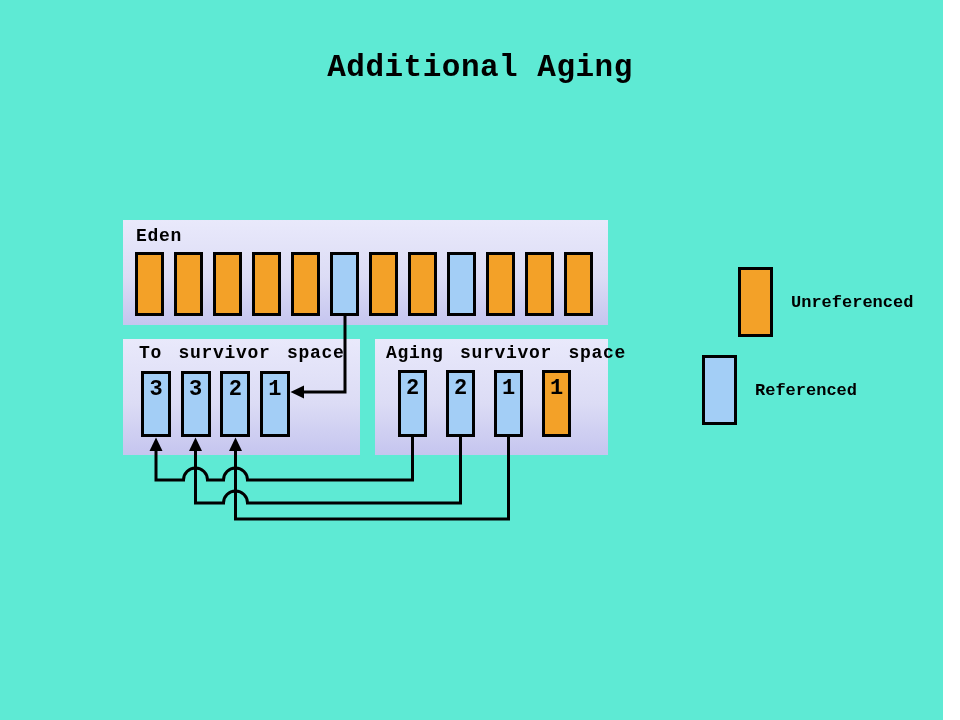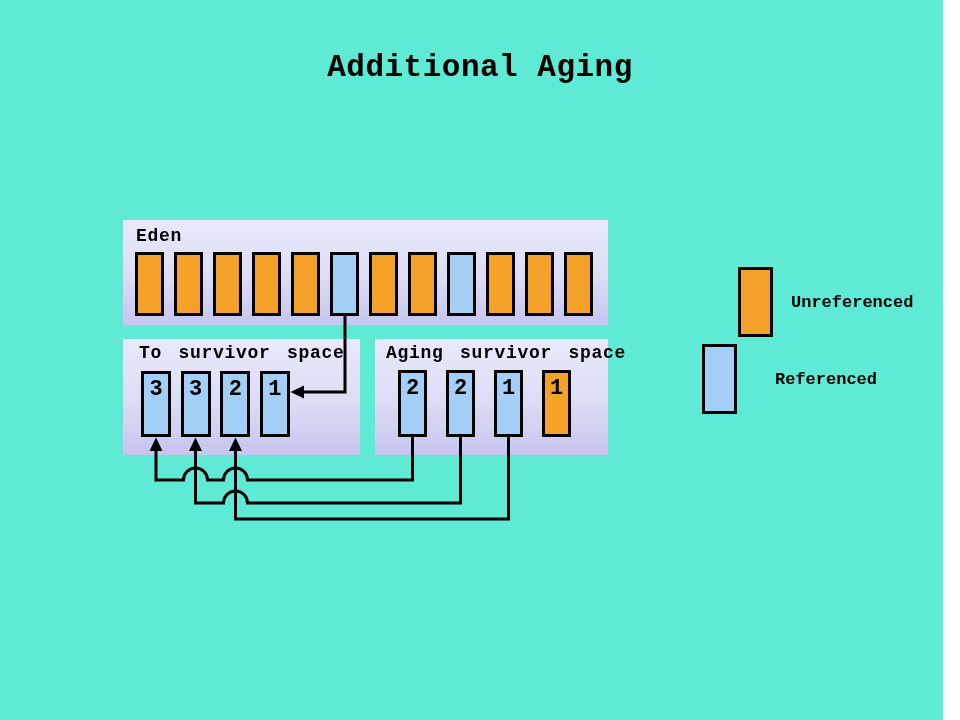--- a/index.html
+++ b/index.html
@@ -21,21 +21,21 @@
   .eden .bar{width:29px;height:64px;}
   .to-panel .cells{left:18px;top:32px;width:149px;}
   .to-panel .bar{width:30px;height:66px;}
   .from-panel .cells{left:23px;top:31px;width:173px;}
   .from-panel .bar{width:29px;height:67px;}
   .bar{box-sizing:border-box;border:3px solid #000;display:flex;justify-content:center;}
   .age{font-weight:700;font-size:22px;line-height:1;padding-top:5px;}
   .connectors{position:absolute;left:0;top:0;pointer-events:none;}
   .legend-item{position:absolute;display:flex;align-items:center;}
   .legend-item.first{left:702px;top:267px;padding-left:36px;}
-  .legend-item.second{left:702px;top:344px;gap:20px;}
+  .legend-item.second{left:702px;top:355px;}
   .swatch{display:block;width:35px;height:70px;border:3px solid #000;box-sizing:border-box;}
   .legend-label{font-weight:700;font-size:17px;margin-left:18px;white-space:nowrap;}
 </style>
 </head>
 <body>
 
 <div class="stage">
 
   <h1 class="title">Additional Aging</h1>
 

